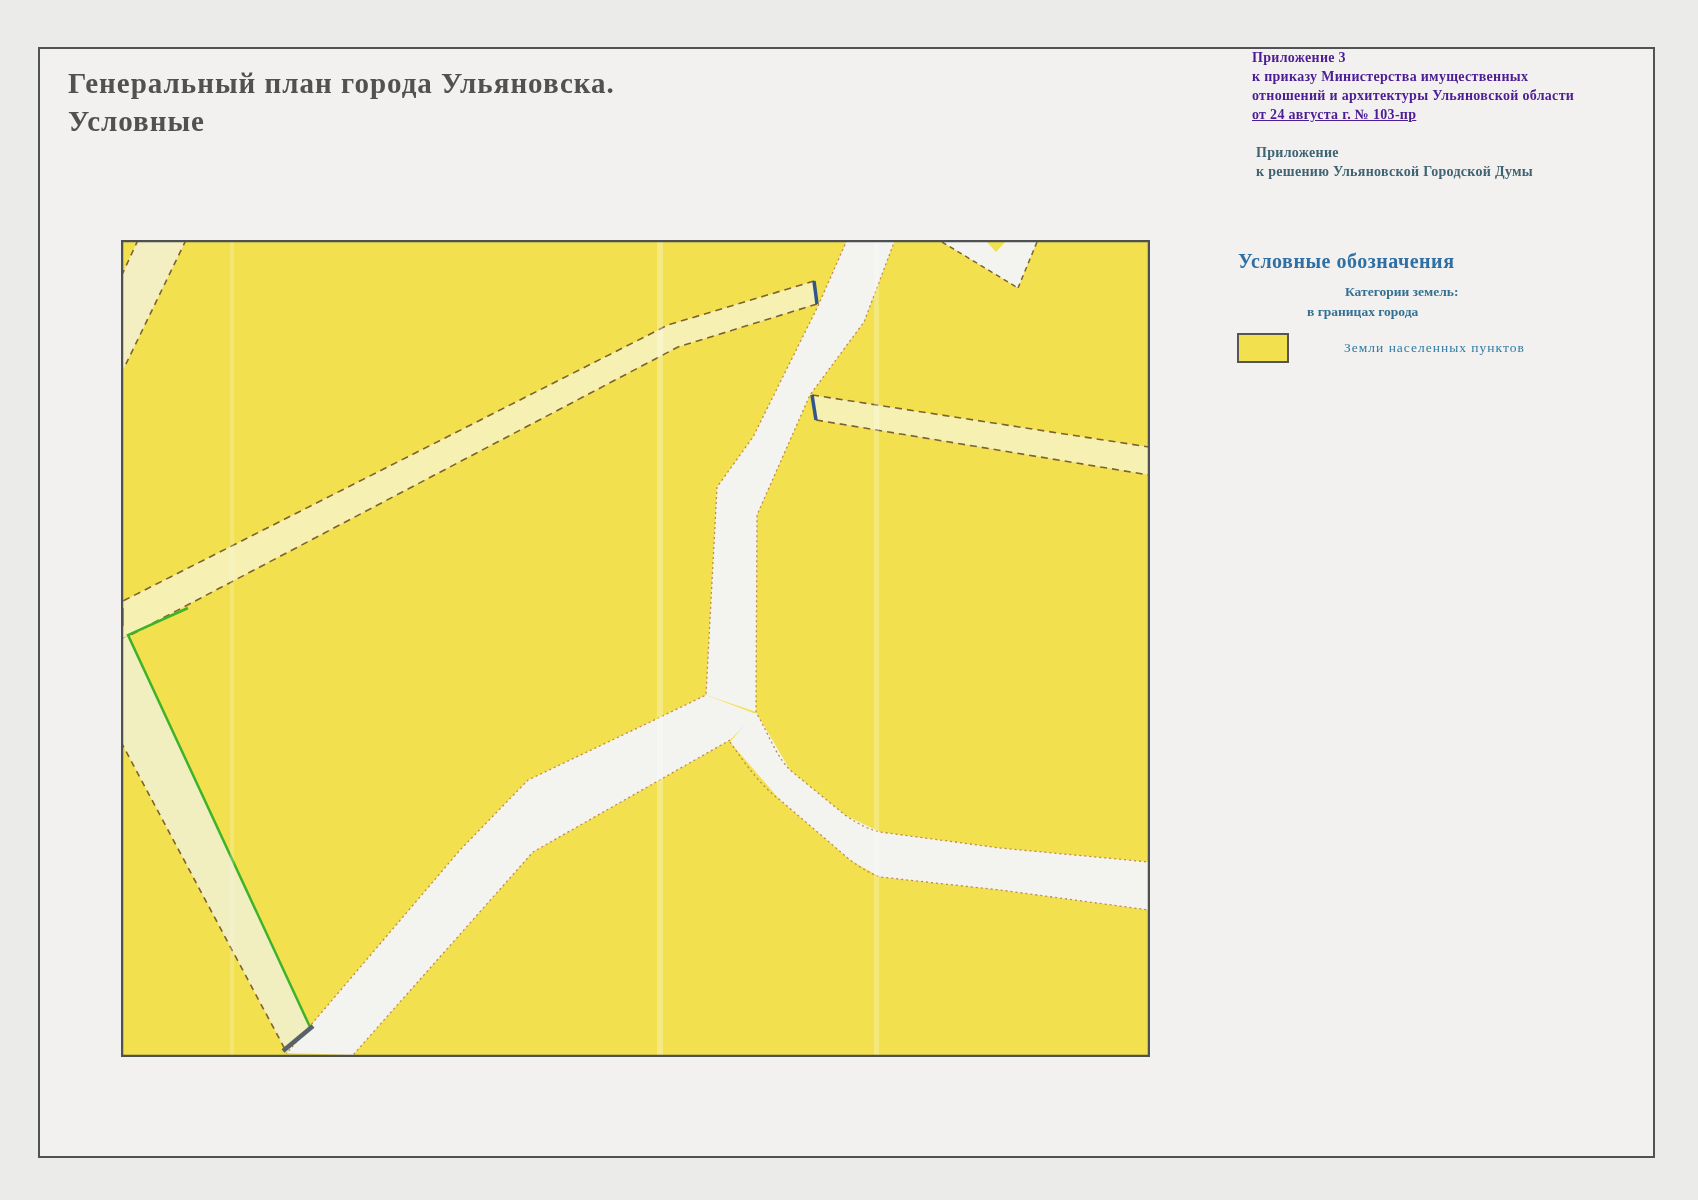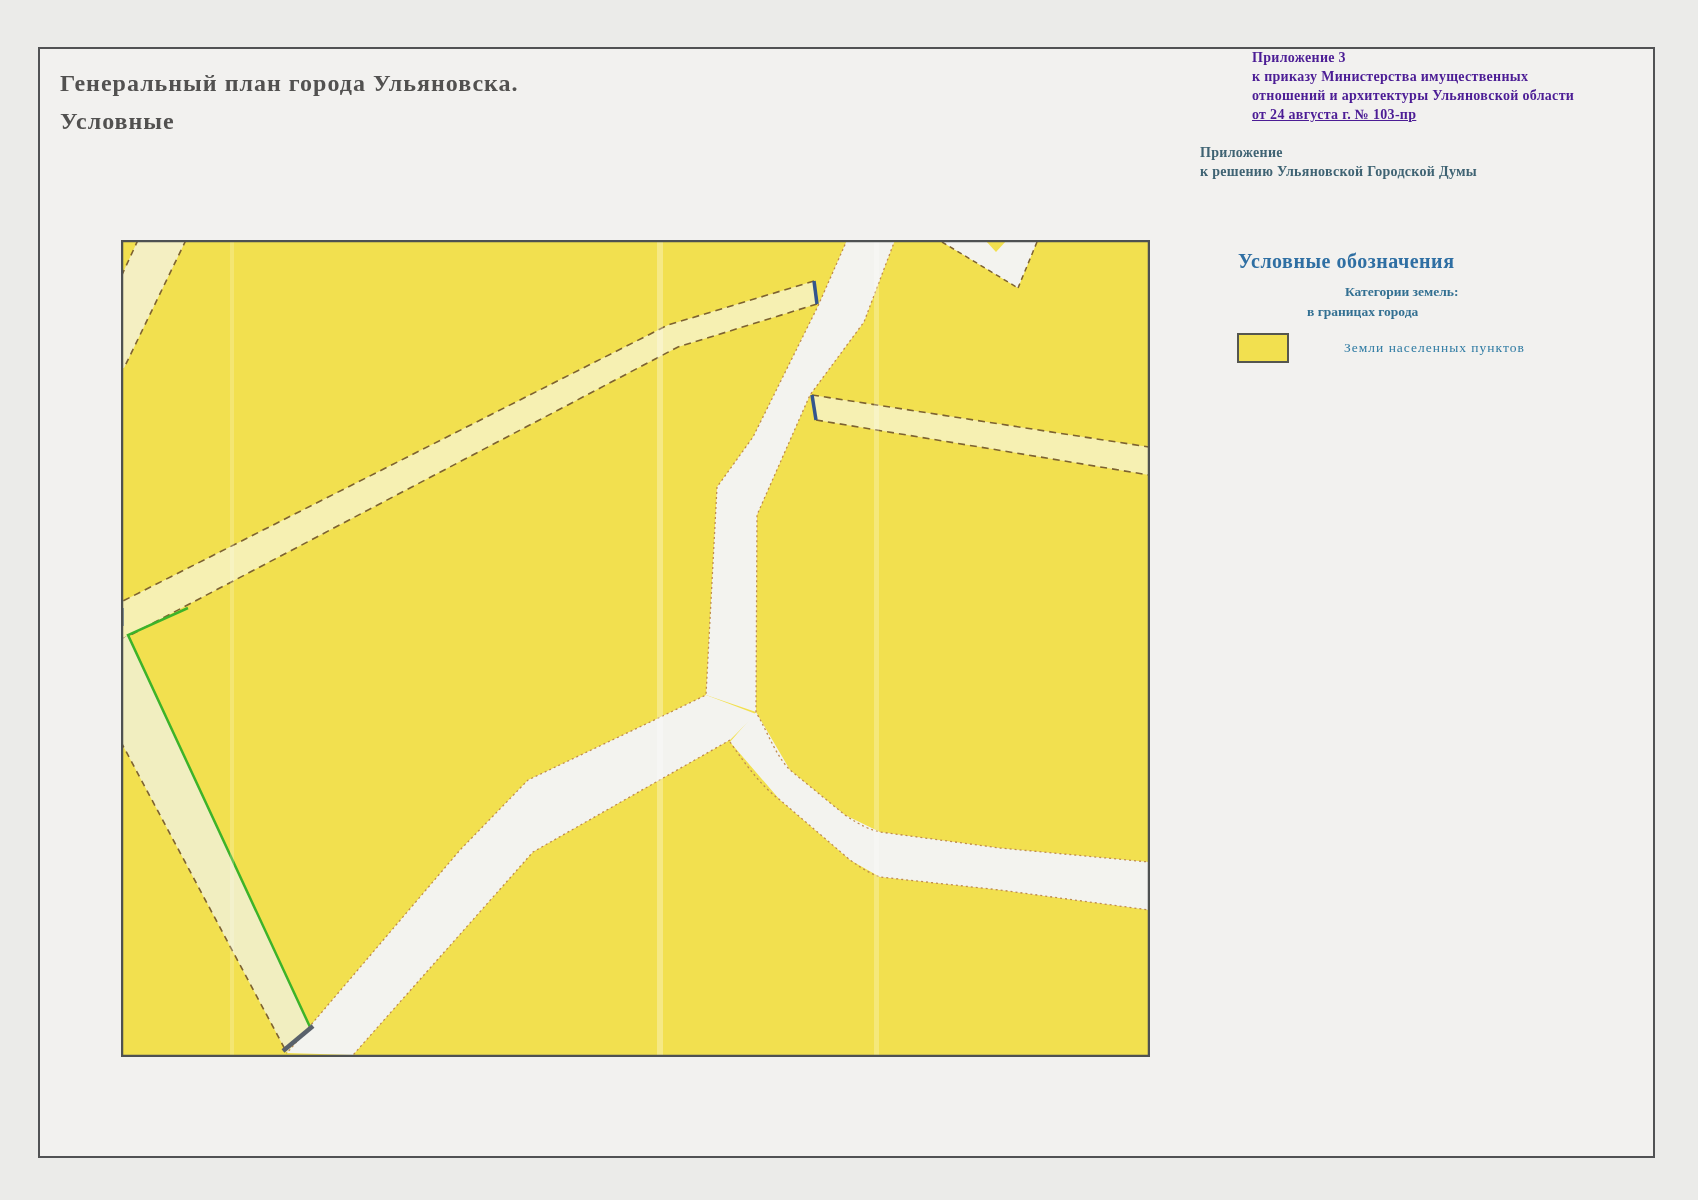--- a/index.html
+++ b/index.html
@@ -1,25 +1,25 @@
 <!DOCTYPE html>
 <html><head>
 <meta charset="utf-8">
 <style>
   html,body{margin:0;padding:0;background:#e9e9e7;}
   #page{position:relative;width:1698px;height:1200px;background:#ebebe9;
         font-family:"Liberation Serif","DejaVu Serif",serif;overflow:hidden;}
   #frame{position:absolute;left:38px;top:47px;width:1613px;height:1107px;
          border:2px solid #515254;background:#f2f1ef;}
-  .title{position:absolute;left:60px;top:64px;font-size:24px;font-weight:bold;
+  .title{position:absolute;left:68px;top:64px;font-size:29px;font-weight:bold;
          color:#525150;line-height:38px;letter-spacing:1px;white-space:nowrap;}
   .stamp{position:absolute;left:1252px;top:48px;width:390px;font-size:14px;font-weight:bold;
          color:#4c1d95;line-height:19px;letter-spacing:.3px;}
   .stamp .u{text-decoration:underline;}
-  .stamp-2{position:absolute;left:1200px;top:143px;width:390px;font-size:14px;font-weight:bold;
+  .stamp-2{position:absolute;left:1256px;top:143px;width:390px;font-size:14px;font-weight:bold;
          color:#3f6373;line-height:19px;letter-spacing:.3px;}
   .date-row{position:absolute;left:1247px;top:198px;width:384px;height:21px;
             border-bottom:2px solid #3f6373;font-size:14px;font-weight:bold;color:#3f6373;}
   .date-row span{position:absolute;bottom:2px;}
   .dr-from{left:6px;}  .dr-date{left:90px;}  .dr-no{left:181px;}  .dr-num{left:271px;}
   .legend-title{position:absolute;left:1238px;top:250px;font-size:20px;font-weight:bold;
                 color:#2f6fa3;letter-spacing:.5px;}
   .legend-sub1{position:absolute;left:1307px;top:284px;font-size:13.5px;font-weight:bold;color:#337092;margin-left:38px;}
   .legend-sub2{position:absolute;left:1307px;top:304px;font-size:13.5px;font-weight:bold;color:#337092;}
   .legend-swatch{position:absolute;left:1237px;top:333px;width:52px;height:30px;

